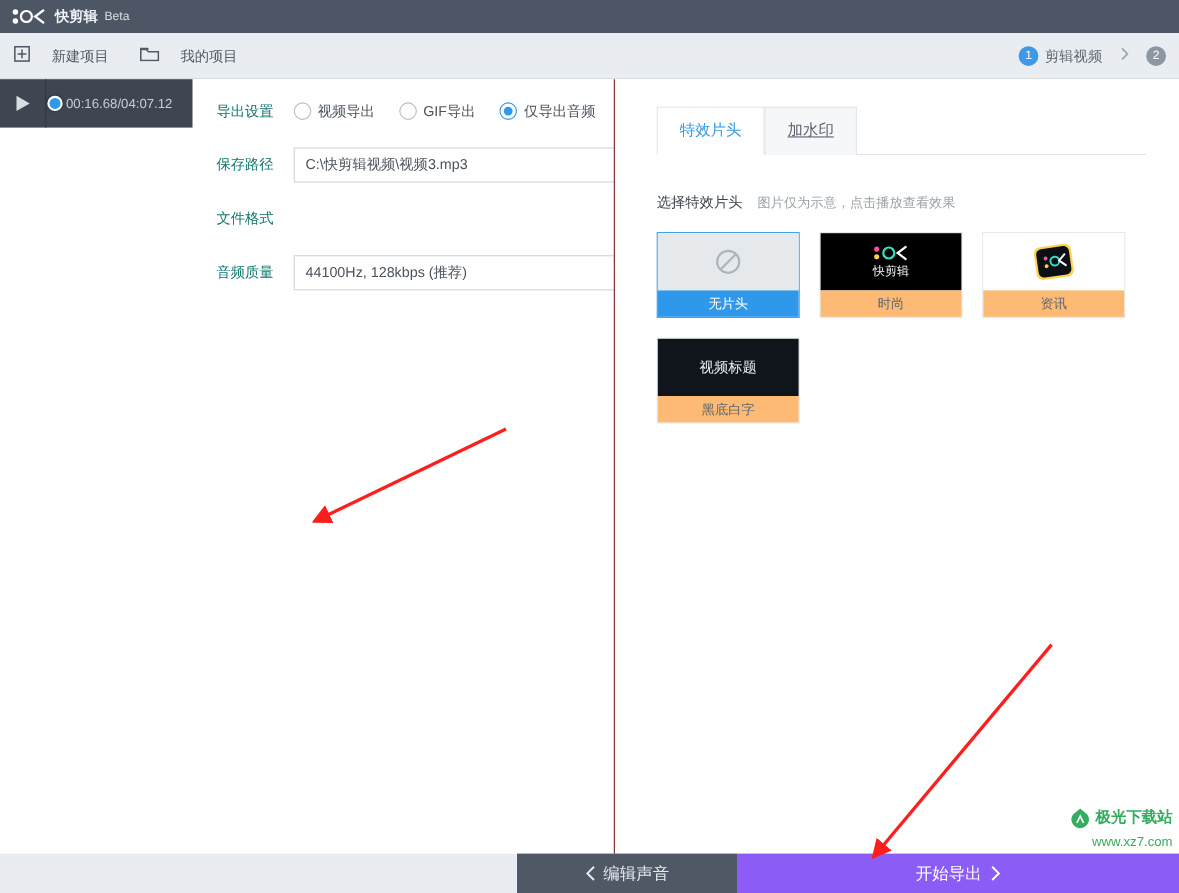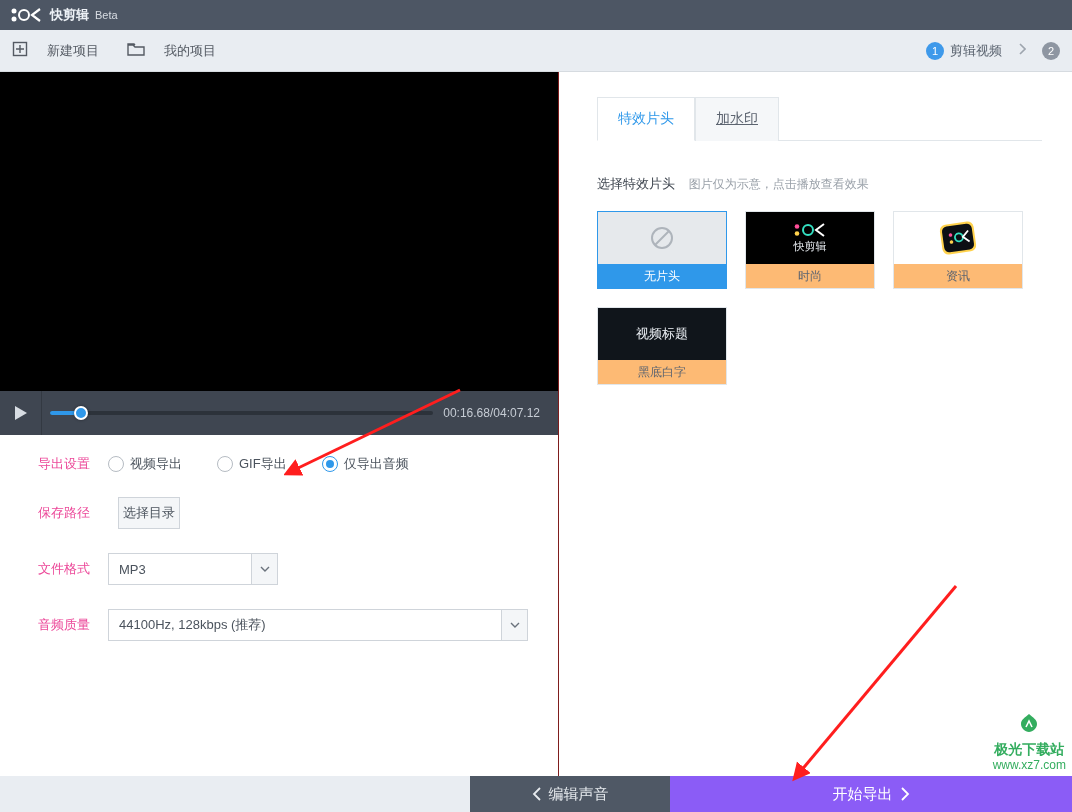--- a/index.html
+++ b/index.html
@@ -10,34 +10,34 @@
   .logo-icon svg { display: block; }
 
   .toolbar { height: 42px; background: #e9edf2; border-bottom: 1px solid #d6dbe0; display: flex; align-items: center; padding: 0 12px; color: #545a63; font-size: 13px; }
   .toolbar .tb-item { display: inline-flex; align-items: center; gap: 19px; margin-right: 28px; cursor: pointer; }
   .toolbar .spacer { flex: 1; }
   .step-chip { display: inline-flex; align-items: center; gap: 6px; color: #5b6470; }
   .step-num { width: 18px; height: 18px; border-radius: 50%; background: #3e99ea; color: #fff; display: inline-flex; align-items: center; justify-content: center; font-size: 11px; }
   .step-arrow { margin: 0 10px; color: #9ea5ae; }
 
   .main { display: flex; height: 704px; }
-  .left { width: 558px; background: #fff; display: flex; flex-direction: column; }
+  .left { width: 558px; background: #fff; display: flex; flex-direction: row; }
   .player { background: #000; height: 319px; position: relative; }
   .controls { height: 44px; background: #3f4651; display: flex; align-items: center; padding: 0 10px 0 0; color: #c6ccd4; font-size: 12px; }
   .play-btn { width: 42px; height: 44px; display: flex; align-items: center; justify-content: center; cursor: pointer; border-right: 1px solid #333942; }
   .progress-wrap { flex: 1; display: flex; align-items: center; position: relative; padding: 0 8px; }
   .progress-track { flex: 1; height: 4px; background: #2c323a; border-radius: 2px; position: relative; }
   .progress-fill { position: absolute; left: 0; top: 0; height: 100%; width: 8%; background: #2f98ea; border-radius: 2px; }
   .progress-thumb { position: absolute; left: 8%; top: 50%; transform: translate(-50%,-50%); width: 14px; height: 14px; background: #2f98ea; border: 2px solid #fff; border-radius: 50%; box-shadow: 0 0 3px #0006; }
   .time-text { margin-left: 10px; white-space: nowrap; }
 
   .export-pane { flex: 1; padding: 20px 22px; font-size: 13px; color: #4b535d; }
   .row { display: flex; align-items: center; margin-bottom: 24px; }
-  .row-label { width: 70px; color: #ec4899; margin-left: 16px; }
-  .radio-group { display: flex; align-items: center; gap: 35px; }
+  .row-label { width: 70px; color: #0f766e; }
+  .radio-group { display: flex; align-items: center; gap: 22px; }
   .radio { display: inline-flex; align-items: center; gap: 6px; cursor: pointer; }
   .radio-circle { width: 16px; height: 16px; border: 1px solid #b6bcc3; border-radius: 50%; display: inline-flex; align-items: center; justify-content: center; }
   .radio.selected .radio-circle { border-color: #2f98ea; }
   .radio.selected .radio-circle::after { content: ""; width: 8px; height: 8px; background: #2f98ea; border-radius: 50%; }
 
   .text-input { height: 32px; border: 1px solid #cfd4da; background: #fff; padding: 0 10px; font-size: 13px; color: #4b535d; width: 342px; }
   .small-btn { height: 32px; border: 1px solid #cfd4da; background: #f4f6f8; padding: 0 4px; margin-left: 10px; font-size: 13px; color: #4b535d; cursor: pointer; }
   .select { height: 32px; border: 1px solid #cfd4da; background: #fff; display: flex; align-items: center; padding: 0 10px; font-size: 13px; color: #4b535d; position: relative; cursor: pointer; }
   .select .caret { position: absolute; right: 0; top: 0; width: 26px; height: 100%; border-left: 1px solid #cfd4da; display: flex; align-items: center; justify-content: center; color: #6a727c; background: #f4f6f8; }
 
@@ -63,21 +63,21 @@
   .thumb-logo svg { display: block; }
 
   .footer { position: absolute; left: 0; bottom: 0; width: 1072px; height: 36px; display: flex; }
   .footer .blank { width: 470px; background: #e9edf2; }
   .footer .btn { flex: 0 0 200px; height: 36px; display: flex; align-items: center; justify-content: center; font-size: 15px; gap: 8px; cursor: pointer; }
   .footer .btn.back { background: #4f5865; color: #e7ebef; }
   .footer .btn.export { background: #8b5cf6; color: #fff; flex: 1; }
 
   .arrow-red { position: absolute; pointer-events: none; }
   .watermark { position: absolute; right: 6px; bottom: 40px; text-align: right; line-height: 1.2; }
-  .watermark .wm-line1 { font-size: 14px; color: #34ad5f; display: flex; align-items: center; justify-content: flex-end; gap: 4px; font-weight: 600; flex-direction: column; }
+  .watermark .wm-line1 { font-size: 14px; color: #34ad5f; display: flex; align-items: flex-start; justify-content: flex-end; gap: 4px; font-weight: 600; }
   .watermark .wm-line2 { font-size: 12px; color: #34ad5f; }
 </style>
 </head>
 <body>
 
 <div class="titlebar">
   <span class="logo">
     <span class="logo-icon">
       <svg width="34" height="16" viewBox="0 0 34 16">
         <circle cx="4" cy="4" r="2.5" fill="#fff"></circle>
@@ -154,33 +154,26 @@
           </label>
           <label class="radio selected">
             <span class="radio-circle"></span>
             <span>仅导出音频</span>
           </label>
         </div>
       </div>
 
       <div class="row">
         <span class="row-label">保存路径</span>
+        <input class="text-input" value="C:\快剪辑视频\视频3.mp3" style="">
         <button class="small-btn">选择目录</button>
       </div>
 
       <div class="row">
         <span class="row-label">文件格式</span>
-        <div class="select" style="width:170px">
-          <span>MP3</span>
-          <span class="caret">
-            <svg width="10" height="6" viewBox="0 0 10 6">
-                <path d="M1 1 L5 5 L9 1" fill="none" stroke="#6a727c" stroke-width="1.4"></path>
-              </svg>
-          </span>
-        </div>
       </div>
 
       <div class="row">
         <span class="row-label">音频质量</span>
         <div class="select" style="width:420px">
           <span>44100Hz, 128kbps (推荐)</span>
           <span class="caret">
             <svg width="10" height="6" viewBox="0 0 10 6">
                 <path d="M1 1 L5 5 L9 1" fill="none" stroke="#6a727c" stroke-width="1.4"></path>
               </svg>

